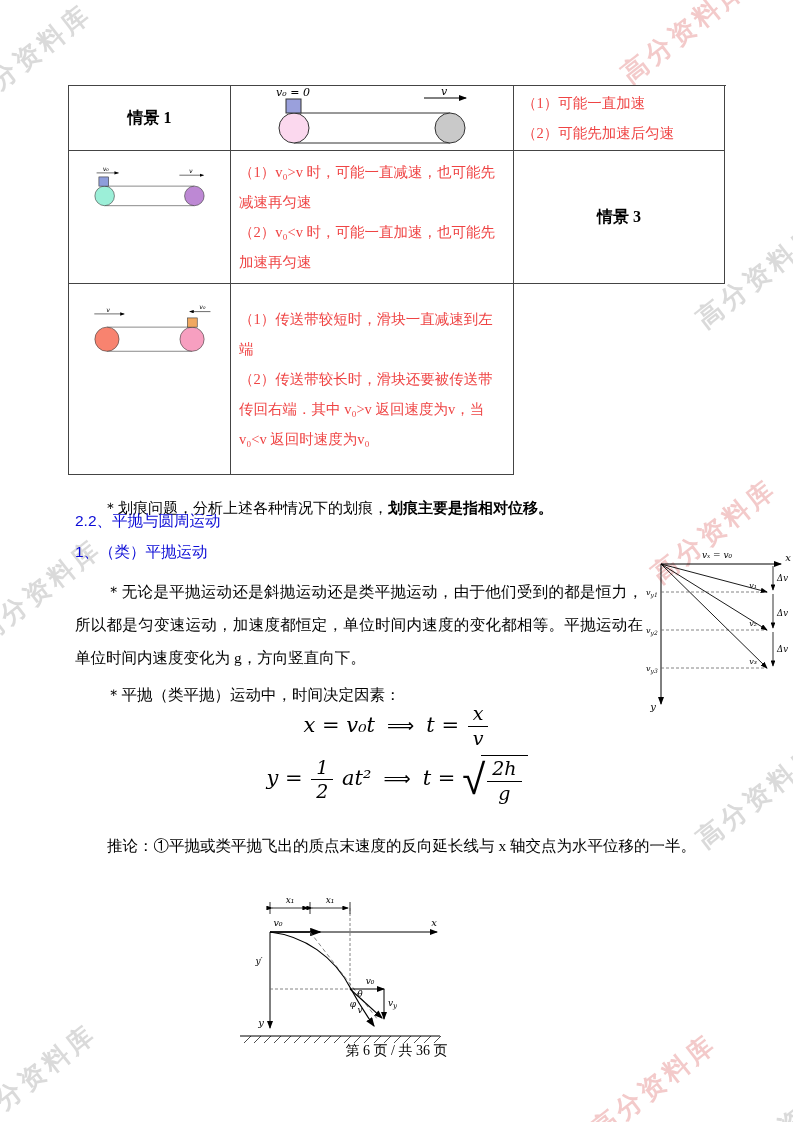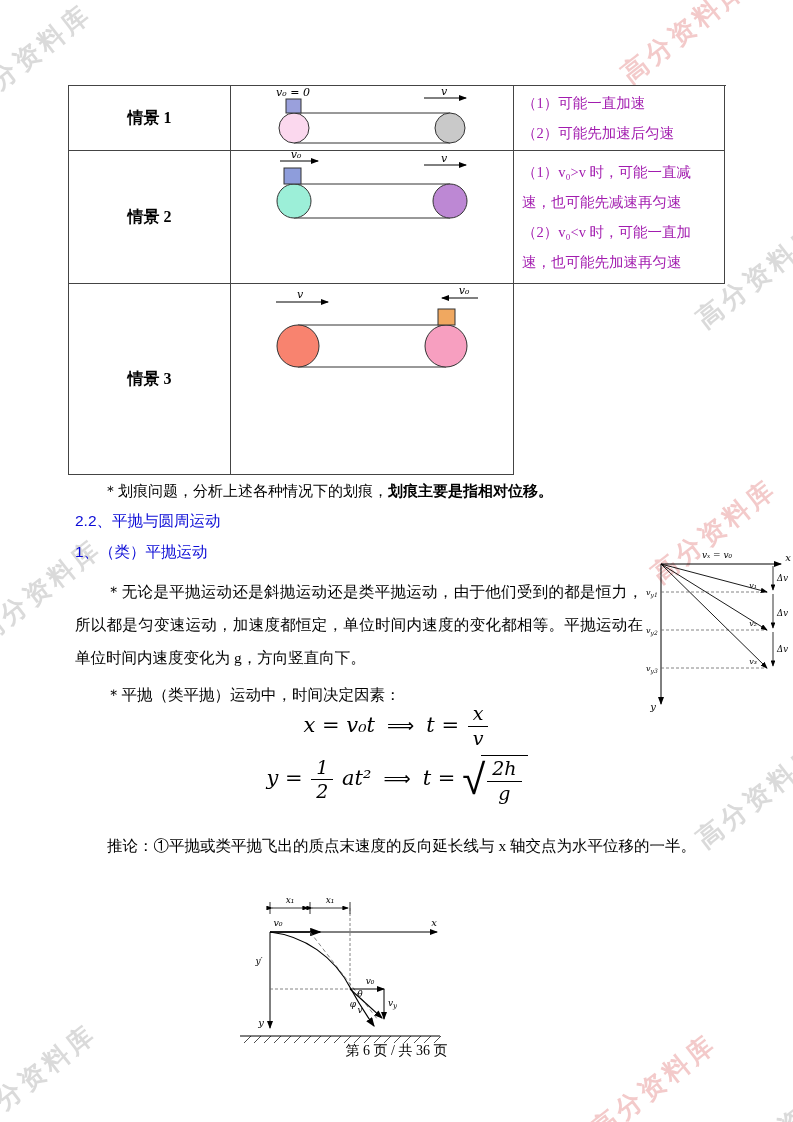--- a/index.html
+++ b/index.html
@@ -23,23 +23,23 @@
     position:absolute; left:68px; top:85px; width:658px;
     display:grid; grid-template-columns:162px 283px 211px;
     grid-template-rows:65px 133px 191px;
     border-top:1px solid #444; border-left:1px solid #444;
   }
   .cell { border-right:1px solid #444; border-bottom:1px solid #444; }
   .label-cell { display:flex; align-items:center; justify-content:center;
     font-weight:bold; font-size:16px; }
   .diagram-cell { display:flex; align-items:flex-start; justify-content:center; }
   .notes-cell { display:flex; flex-direction:column; justify-content:center;
-    padding:2px 8px; color:#a21caf; font-size:14.5px; line-height:30px; }
-
-  .scratch { position:absolute; left:103px; top:482px; font-size:15px; }
+    padding:2px 8px; color:#ef4444; font-size:14.5px; line-height:30px; }
+
+  .scratch { position:absolute; left:103px; top:499px; font-size:15px; }
   .scratch b { font-weight:bold; }
 
   .h-blue { position:absolute; color:#0b0bd6; font-weight:normal; font-size:15.5px;
     font-family:"Liberation Sans", sans-serif; }
 
   .para { position:absolute; left:75px; width:568px; font-size:15.5px;
     line-height:33px; text-indent:2em; text-align:justify; }
 
   .f-line { position:absolute; left:68px; width:658px; text-align:center;
     font-family:"DejaVu Serif", serif; font-style:italic; font-size:21px; }
@@ -96,21 +96,20 @@
         <text x="61" y="10" text-anchor="middle" class="svgit" font-size="11">v₀ = 0</text>
         <line x1="192" y1="12" x2="234" y2="12" stroke="#000" marker-end="url(#mb1)"></line>
         <text x="212" y="9" text-anchor="middle" class="svgit" font-size="11">v</text>
       </svg>
     </div>
     <div class="cell notes-cell">
       <div>（1）可能一直加速</div>
       <div>（2）可能先加速后匀速</div>
     </div>
 
-    <div class="cell label-cell">情景 2</div>
     <div class="cell diagram-cell">
       <svg width="280" height="76" viewBox="0 0 280 76">
         <defs>
             <marker id="mb2" markerWidth="8" markerHeight="6" refX="7" refY="3" orient="auto">
               <path d="M0,0L8,3L0,6Z" fill="#000"></path>
             </marker>
           </defs>
         <line x1="62" y1="33" x2="218" y2="33" stroke="#333"></line>
         <line x1="62" y1="67" x2="218" y2="67" stroke="#333"></line>
         <circle cx="62" cy="50" r="17" stroke="#333" fill="#9cefd8"></circle>
@@ -139,20 +138,24 @@
         <line x1="66" y1="83" x2="214" y2="83" stroke="#333"></line>
         <circle cx="66" cy="62" r="21" stroke="#333" fill="#f8836f"></circle>
         <circle cx="214" cy="62" r="21" stroke="#333" fill="#f79fc0"></circle>
         <line x1="44" y1="18" x2="96" y2="18" stroke="#000" marker-end="url(#mb3)"></line>
         <text x="68" y="14" text-anchor="middle" class="svgit" font-size="11">v</text>
         <rect x="206" y="25" width="17" height="16" stroke="#333" fill="#f0a860"></rect>
         <line x1="246" y1="14" x2="210" y2="14" stroke="#000" marker-end="url(#mb3)"></line>
         <text x="232" y="10" text-anchor="middle" class="svgit" font-size="11">v₀</text>
       </svg>
     </div>
+    <div class="cell notes-cell">
+      <div>（1）传送带较短时，滑块一直减速到左端</div>
+      <div>（2）传送带较长时，滑块还要被传送带传回右端．其中 v₀&gt;v 返回速度为v，当v₀&lt;v 返回时速度为v₀</div>
+    </div>
   </div>
 
   <div class="scratch">
     <span>＊划痕问题，分析上述各种情况下的划痕，</span><b>划痕主要是指相对位移。</b>
   </div>
 
   <div class="h-blue" style="top:511px; left:75px;">2.2、平抛与圆周运动</div>
   <div class="h-blue" style="top:542px; left:75px;">1、（类）平抛运动</div>
 
   <div class="para" style="top:575px;">＊无论是平抛运动还是斜抛运动还是类平抛运动，由于他们受到的都是恒力，所以都是匀变速运动，加速度都恒定，单位时间内速度的变化都相等。平抛运动在单位时间内速度变化为 g，方向竖直向下。</div>

